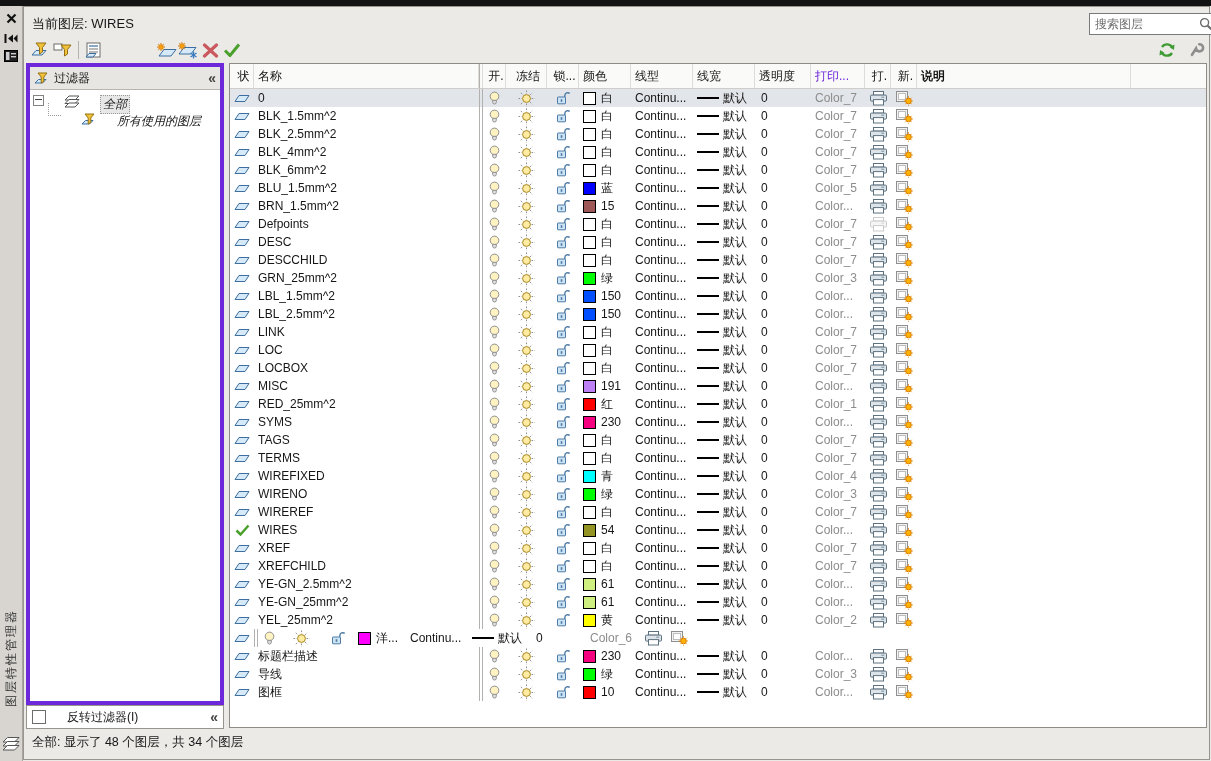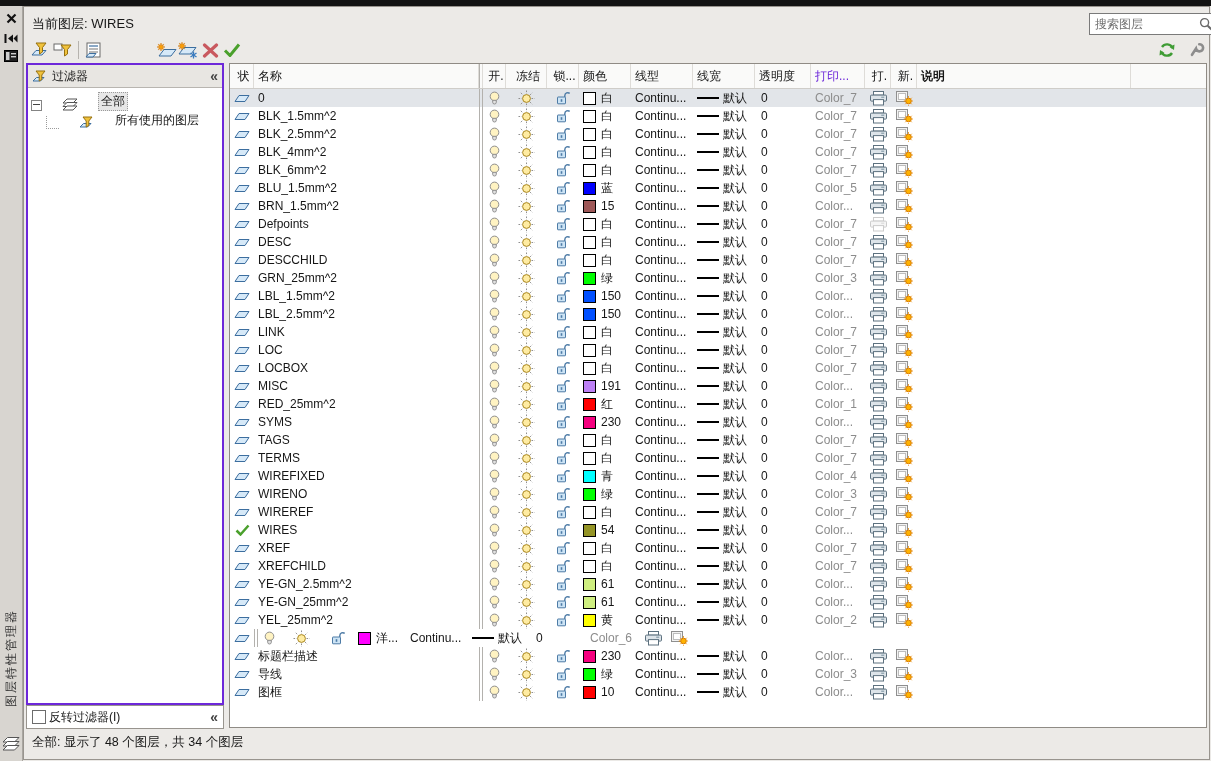--- a/index.html
+++ b/index.html
@@ -17,31 +17,31 @@
   .search-box{position:absolute;left:1053px;top:6px;width:128px;height:22px;padding-left:12px;}
   .search-box input{width:100%;height:100%;box-sizing:border-box;border:1px solid #7a7a7a;padding:2px 20px 2px 5px;font-size:12px;font-family:inherit;background:#fff;}
   .search-box input::placeholder{color:#6f6f6f;}
   .search-mag{position:absolute;right:4px;top:4px;}
   .toolbar{position:absolute;left:6px;top:31px;height:24px;display:flex;align-items:center;}
   .tbtn{width:22px;height:22px;display:flex;align-items:center;justify-content:center;}
   .tsep{width:1px;height:18px;background:#b6b3ae;margin:0 4px;}
   .tgap{width:50px;}
   .tr-icons{position:absolute;top:32px;display:flex;gap:8px;}
   
-  .filter-panel{position:absolute;left:2px;top:56px;width:198px;height:642px;background:#fff;border:2px solid #6d28d9;box-sizing:border-box;}
+  .filter-panel{position:absolute;left:2px;top:56px;width:198px;height:642px;background:#fff;border:4px solid #6d28d9;box-sizing:border-box;}
   .filter-head{height:22px;background:#e8e6e2;border-bottom:1px solid #b8b5b0;display:flex;align-items:center;padding:0 4px;gap:4px;font-size:12px;}
   .chev{margin-left:auto;font-size:14px;color:#444;font-weight:bold;line-height:1;}
   .tree{padding:5px 3px;font-size:12px;}
-  .tree-row{display:flex;align-items:flex-end;gap:20px;height:18px;}
+  .tree-row{display:flex;align-items:flex-start;gap:20px;height:18px;font-style:italic;}
   .expand-box{width:9px;height:9px;border:1px solid #848484;background:#fff;position:relative;flex:none;}
   .expand-box::after{content:"";position:absolute;left:1px;right:1px;top:3px;height:1px;background:#444;}
   .lbl-all{background:#e7e7e7;border:1px dotted #9a9a9a;padding:0 2px;}
   .tree-child{margin-left:15px;}
   .dotl{width:12px;height:12px;border-left:1px dotted #9a9a9a;border-bottom:1px dotted #9a9a9a;margin-top:-10px;flex:none;}
-  .invert-box{position:absolute;left:2px;top:698px;width:198px;height:23px;background:#fff;border:1px solid #98948e;box-sizing:border-box;display:flex;align-items:center;padding:11px 5px;gap:3px;font-size:12px;}
+  .invert-box{position:absolute;left:2px;top:698px;width:198px;height:23px;background:#fff;border:1px solid #98948e;box-sizing:border-box;display:flex;align-items:center;padding:11px 5px;gap:21px;font-size:12px;}
   .cbx{width:12px;height:12px;border:1px solid #6c6c6c;background:#fff;flex:none;}
   
   .layer-table{position:absolute;left:205px;top:56px;width:978px;height:665px;background:#fff;border:1px solid #8f8b85;box-sizing:border-box;overflow:hidden;}
   .thead{display:flex;height:24px;background:#fafaf9;border-bottom:1px solid #cfcdc9;font-size:12px;}
   .thead .cell{display:flex;align-items:center;border-right:1px solid #dedcd8;box-sizing:border-box;padding-left:4px;height:100%;overflow:hidden;white-space:nowrap;}
   .trow{display:flex;align-items:center;height:18px;font-size:12px;white-space:nowrap;}
   .trow.selected{background:#e2e5e9;}
   .cell{flex:none;box-sizing:border-box;overflow:hidden;}
   .c-status{width:24px;display:flex;align-items:center;justify-content:center;}
   .c-name{width:225px;padding-left:4px;}

